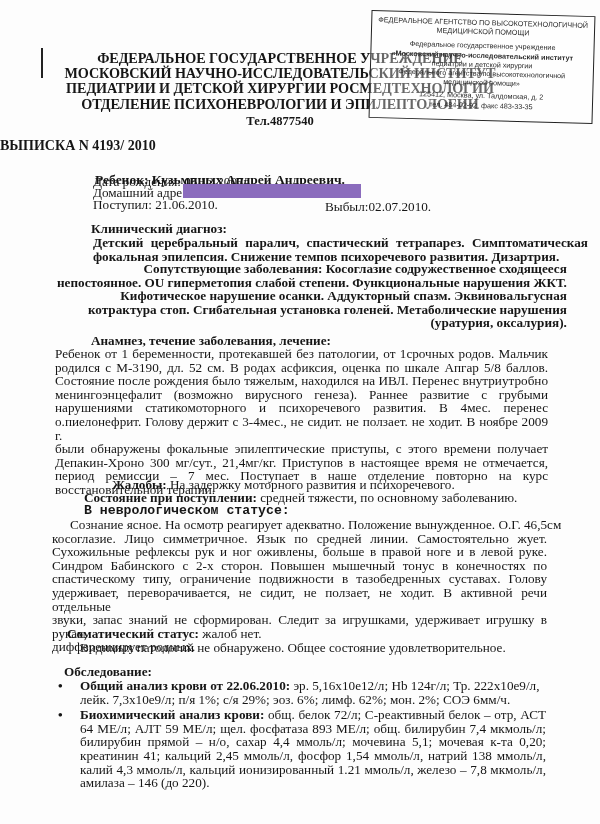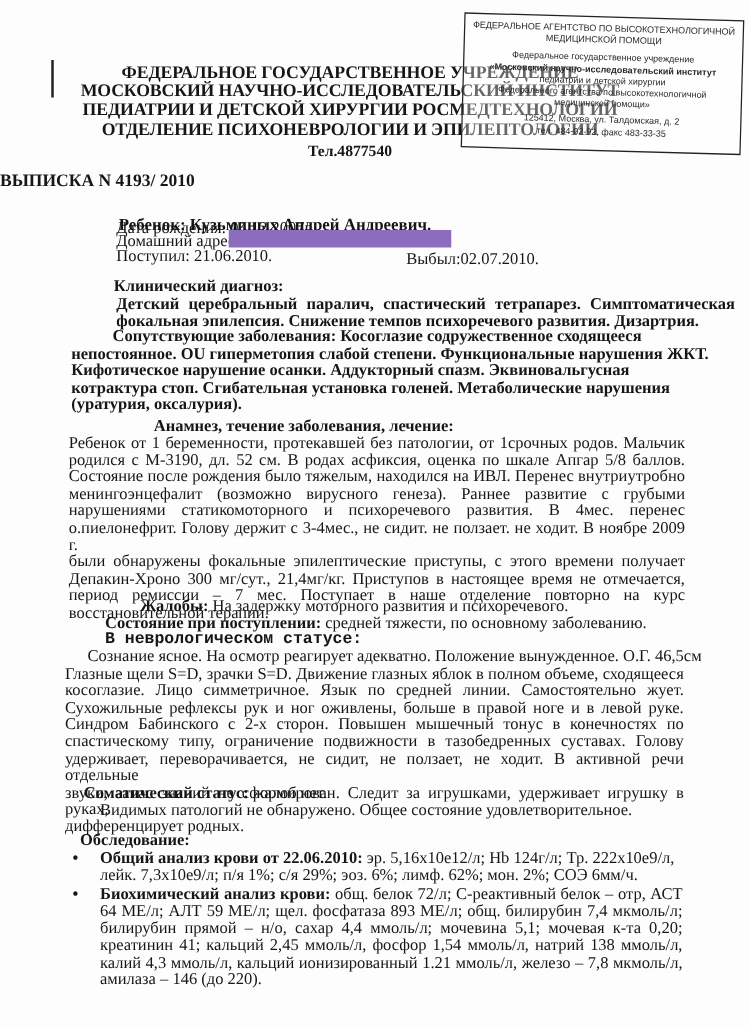--- a/index.html
+++ b/index.html
@@ -77,32 +77,32 @@
   <span>Поступил:</span>
   <span>21.06.2010.</span>
 </div>
 <div class="abs txt" style="left:325px; top:200px;"><span>Выбыл:</span><span>02.07.2010.</span></div>
 
 <div class="abs txt b" style="left:91px; top:222px;">Клинический диагноз:</div>
 <div class="abs txt b" style="left:57px; top:236px; width:495px;margin-left:36px;">
   <div class="just">Детский церебральный паралич, спастический тетрапарез. Симптоматическая</div>
   <div>фокальная эпилепсия. Снижение темпов психоречевого развития. Дизартрия.</div>
 </div>
-<div class="abs txt b" style="left:57px; top:262px;">
+<div class="abs txt b" style="left:57px; top:262px;text-align:right;">
   <div style="padding-left:33px;">
     <span>Сопутствующие заболевания:</span>
     <span>Косоглазие содружественное  сходящееся</span>
   </div>
   <div>непостоянное. OU гиперметопия слабой степени. Функциональные нарушения ЖКТ.</div>
   <div>Кифотическое нарушение осанки.  Аддукторный спазм. Эквиновальгусная</div>
   <div>котрактура стоп. Сгибательная установка голеней. Метаболические нарушения</div>
   <div>(уратурия, оксалурия).</div>
 </div>
 
-<div class="abs txt b" style="left:91px; top:334px;margin-left:32px;">Анамнез, течение заболевания, лечение:</div>
+<div class="abs txt b" style="left:91px; top:334px;">Анамнез, течение заболевания, лечение:</div>
 <div class="abs txt" style="left:55px; top:347px; width:493px;">
   <div class="just">Ребенок от 1 беременности, протекавшей без патологии, от 1срочных родов. Мальчик</div>
   <div class="just">родился с М-3190, дл. 52 см. В родах асфиксия, оценка по шкале Апгар 5/8 баллов.</div>
   <div class="just">Состояние после рождения было тяжелым, находился на ИВЛ. Перенес внутриутробно</div>
   <div class="just">менингоэнцефалит (возможно вирусного генеза). Раннее развитие с грубыми</div>
   <div class="just">нарушениями статикомоторного и психоречевого развития. В 4мес. перенес</div>
   <div class="just">о.пиелонефрит. Голову держит с 3-4мес., не сидит. не ползает. не ходит. В ноябре 2009 г.</div>
   <div class="just">были обнаружены фокальные эпилептические приступы, с этого времени получает</div>
   <div class="just">Депакин-Хроно 300 мг/сут., 21,4мг/кг. Приступов в настоящее время не отмечается,</div>
   <div class="just">период ремиссии – 7 мес. Поступает в наше отделение повторно на курс</div>
@@ -113,21 +113,20 @@
   <span class="b">Жалобы:</span>
   <span>На задержку моторного развития и психоречевого.</span>
 </div>
 <div class="abs txt" style="left:84px; top:491px;text-align:center;">
   <span class="b">Состояние при поступлении:</span><span> средней тяжести, по основному заболеванию.</span>
 </div>
 <div class="abs txt b" style="left:84px; top:504px;font-family:Liberation Mono, monospace;">В неврологическом статусе:</div>
 
 <div class="abs txt" style="left:52px; top:518px; width:495px;">
   <div style="padding-left:18px;">Сознание ясное. На осмотр реагирует адекватно. Положение вынужденное. О.Г. 46,5см</div>
-  <div class="just">Глазные щели S=D, зрачки S=D. Движение глазных яблок в полном объеме, сходящееся</div>
   <div class="just">косоглазие. Лицо симметричное. Язык по средней линии. Самостоятельно жует.</div>
   <div class="just">Сухожильные рефлексы рук и ног оживлены, больше в правой ноге и в левой руке.</div>
   <div class="just">Синдром Бабинского с 2-х сторон. Повышен мышечный тонус в конечностях по</div>
   <div class="just">спастическому типу, ограничение подвижности в тазобедренных суставах. Голову</div>
   <div class="just">удерживает, переворачивается, не сидит, не ползает, не ходит. В активной речи отдельные</div>
   <div class="just">звуки, запас знаний не сформирован. Следит за игрушками, удерживает игрушку в руках,</div>
   <div>дифференцирует родных.</div>
 </div>
 
 <div class="abs txt" style="left:67px; top:627px;">

